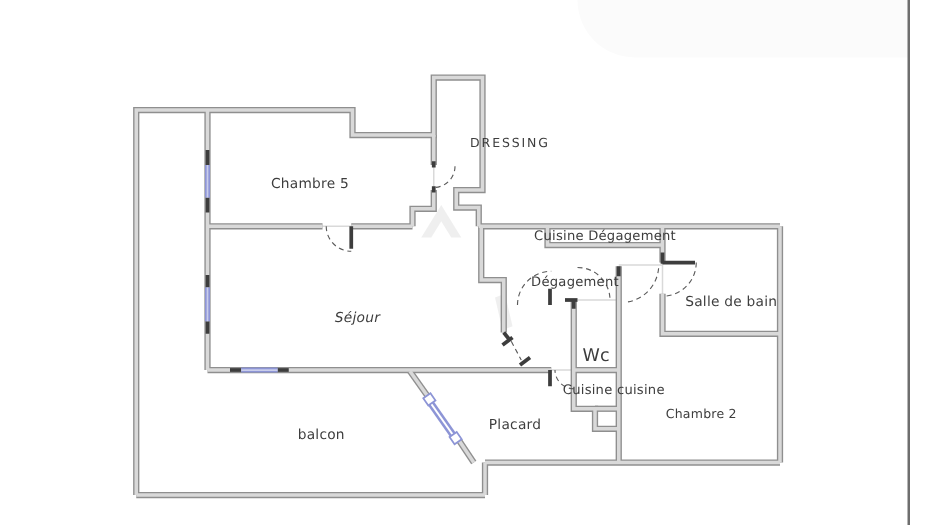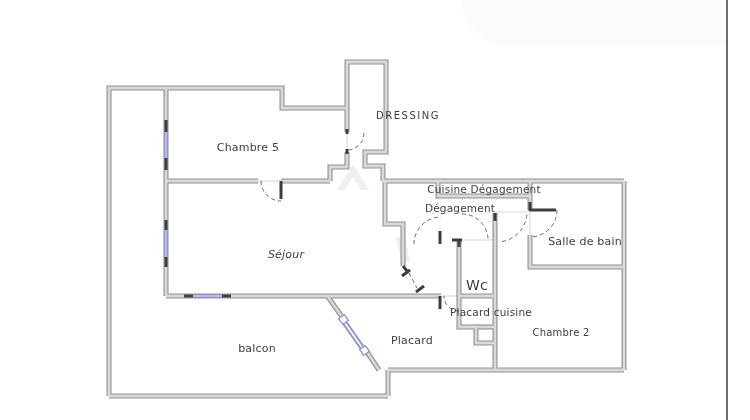--- a/index.html
+++ b/index.html
@@ -108,20 +108,20 @@
       <path d="M342,322 L363,352" stroke="#8d95d6" stroke-width="2" fill="none"></path>
       <rect x="340" y="316" width="7" height="7" fill="#ffffff" stroke="#8d95d6" stroke-width="1.4" transform="rotate(55 343.5 319.5)"></rect>
       <rect x="361" y="347" width="7" height="7" fill="#ffffff" stroke="#8d95d6" stroke-width="1.4" transform="rotate(55 364.5 350.5)"></rect>
     </svg>
   <div class="edge-line" style="left: 726px; width: 2px; height: 420px; background: rgb(110, 110, 110);"></div>
 
   <div class="room-label" style="left: 248px; top: 147px; font-size: 11px; color: rgb(61, 61, 61);">Chambre 5</div>
   <div class="room-label" style="left: 375px; top: 115px; font-size: 10px; color: rgb(61, 61, 61); letter-spacing: 1.5px; margin-left: 33px;">DRESSING</div>
   <div class="room-label" style="left: 286px; top: 254px; font-size: 11px; color: rgb(61, 61, 61); font-style: italic;">Séjour</div>
   <div class="room-label" style="left: 484px; top: 189px; font-size: 10.5px; color: rgb(61, 61, 61);">Cuisine Dégagement</div>
-  <div class="room-label" style="left: 460px; top: 208px; font-size: 10.5px; color: rgb(61, 61, 61);">Dégagement</div>
+  <div class="room-label" style="left: 460px; top: 226px; font-size: 10.5px; color: rgb(61, 61, 61);">Dégagement</div>
   <div class="room-label" style="left: 585px; top: 241px; font-size: 11px; color: rgb(61, 61, 61);">Salle de bain</div>
   <div class="room-label" style="left: 477px; top: 264px; font-size: 14px; color: rgb(61, 61, 61); margin-top: 21px;">Wc</div>
-  <div class="room-label" style="left: 491px; top: 312px; font-size: 10.5px; color: rgb(61, 61, 61);">Placard cuisine</div>
+  <div class="room-label" style="left: 491px; top: 312px; font-size: 10.5px; color: rgb(61, 61, 61);">Cuisine cuisine</div>
   <div class="room-label" style="left: 412px; top: 340px; font-size: 11px; color: rgb(61, 61, 61);">Placard</div>
   <div class="room-label" style="left: 561px; top: 332px; font-size: 10px; color: rgb(61, 61, 61); text-align: center;">Chambre 2</div>
   <div class="room-label" style="left: 257px; top: 348px; font-size: 11px; color: rgb(61, 61, 61);">balcon</div>
 </div>
 
 </body></html>

